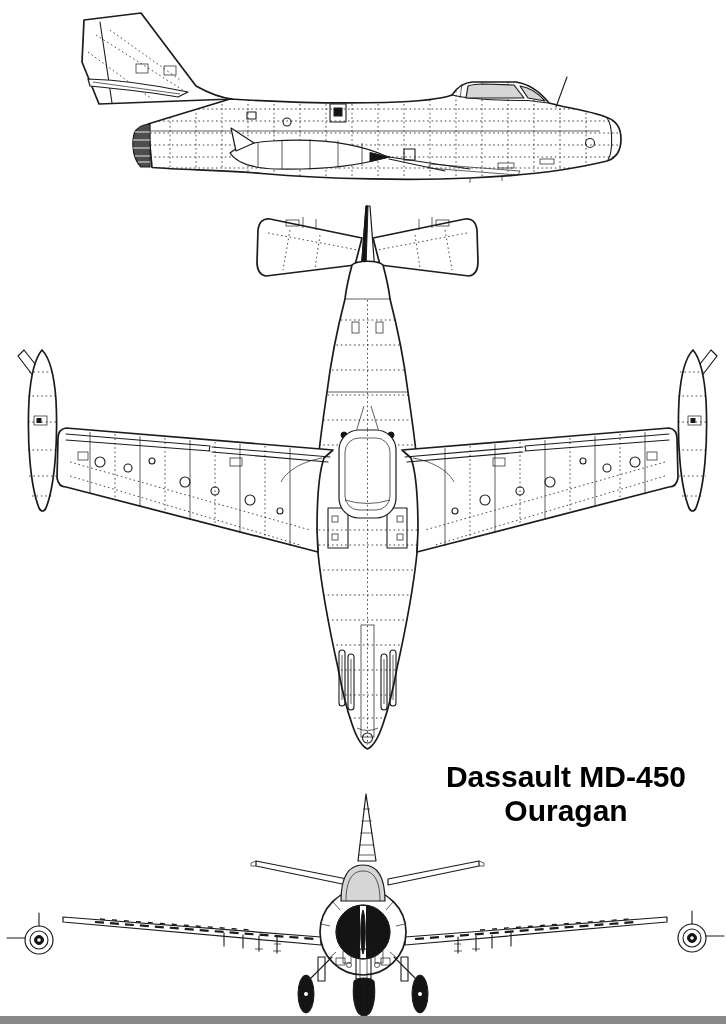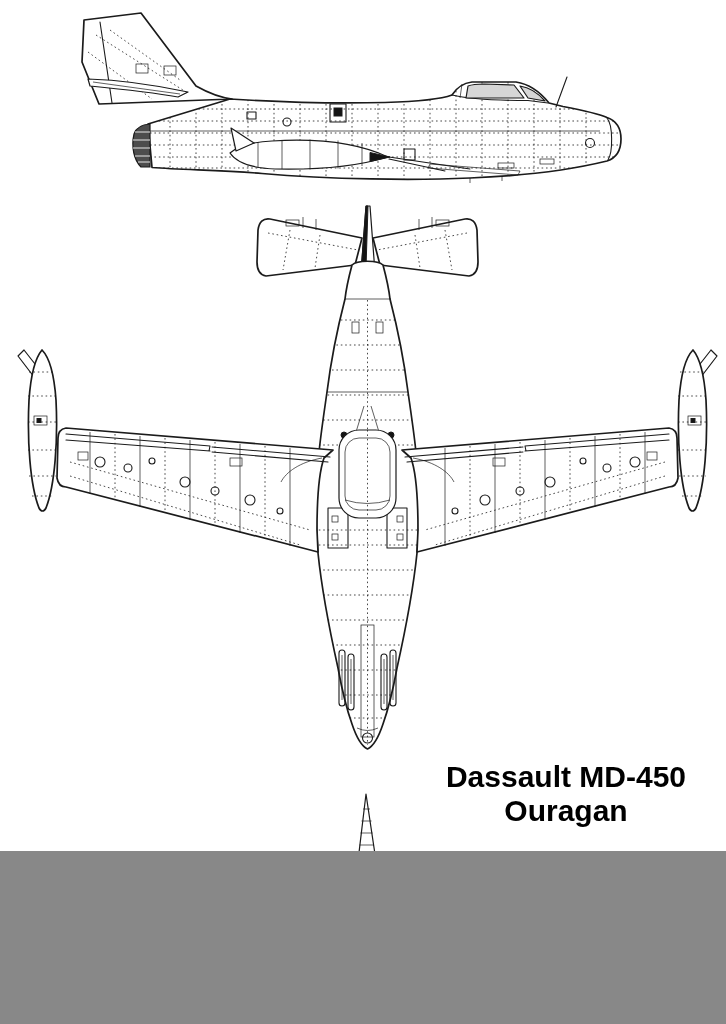--- a/index.html
+++ b/index.html
@@ -3,21 +3,21 @@
 <meta charset="utf-8">
 <style>
   :root{
     --background:#ffffff;
     --line:#1b1b1b;
     --canopy-glass:#d6d6d6;
     --dark-fill:#141414;
   }
   html,body{margin:0;padding:0;background:#888;}
   .canvas{
-    position:relative;width:726px;height:851px;margin:0 auto;
+    position:relative;width:726px;height:1016px;margin:0 auto;
     background:var(--background);overflow:hidden;
     font-family:"Liberation Sans",sans-serif;
   }
   .view{position:absolute;left:0;}
   #side-view{top:0;}
   #top-view{top:200px;}
   #front-view{top:789px;z-index:1;}
   .title-block{
     position:absolute;left:404px;top:760px;width:324px;z-index:2;
     text-align:center;font-weight:bold;font-size:30px;line-height:34px;

